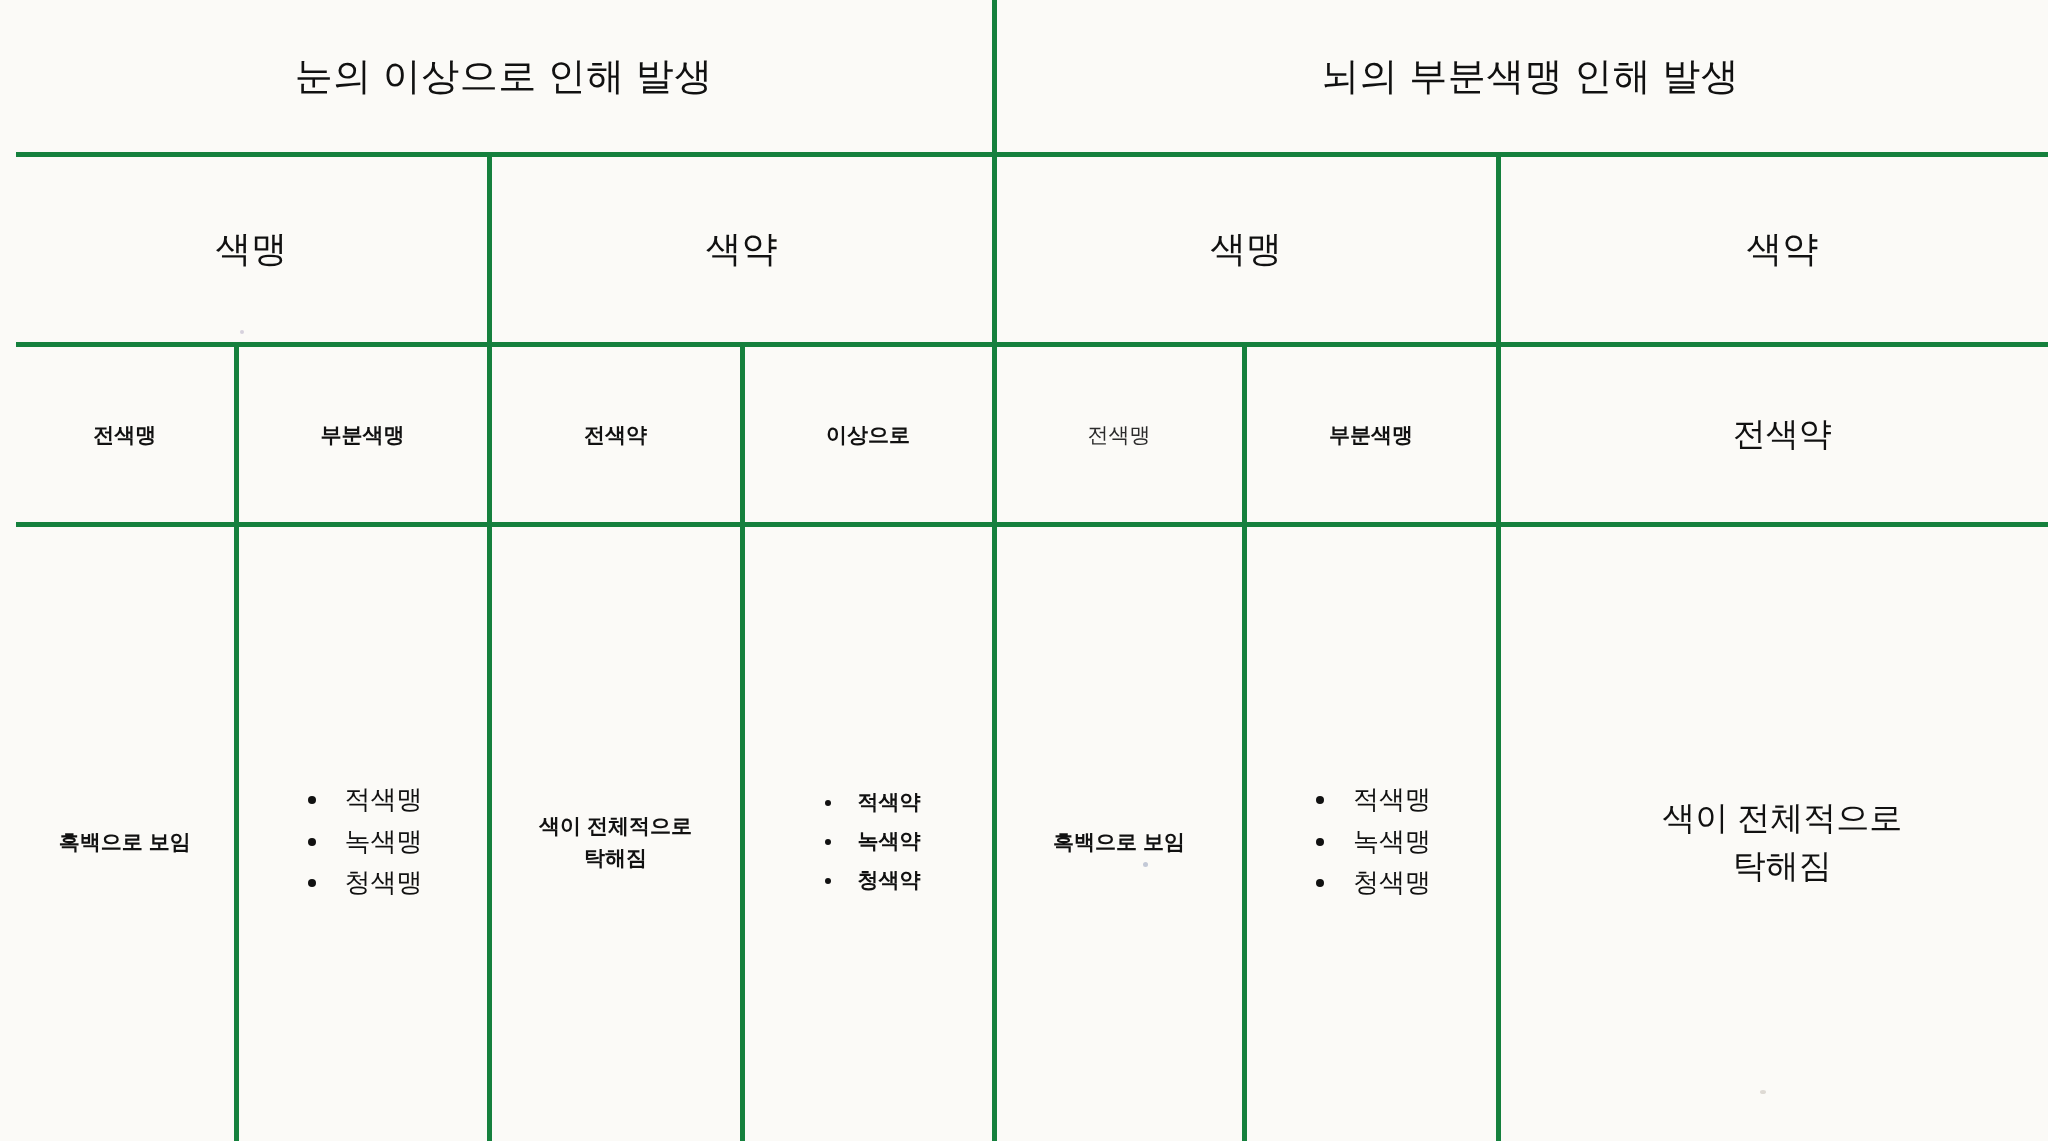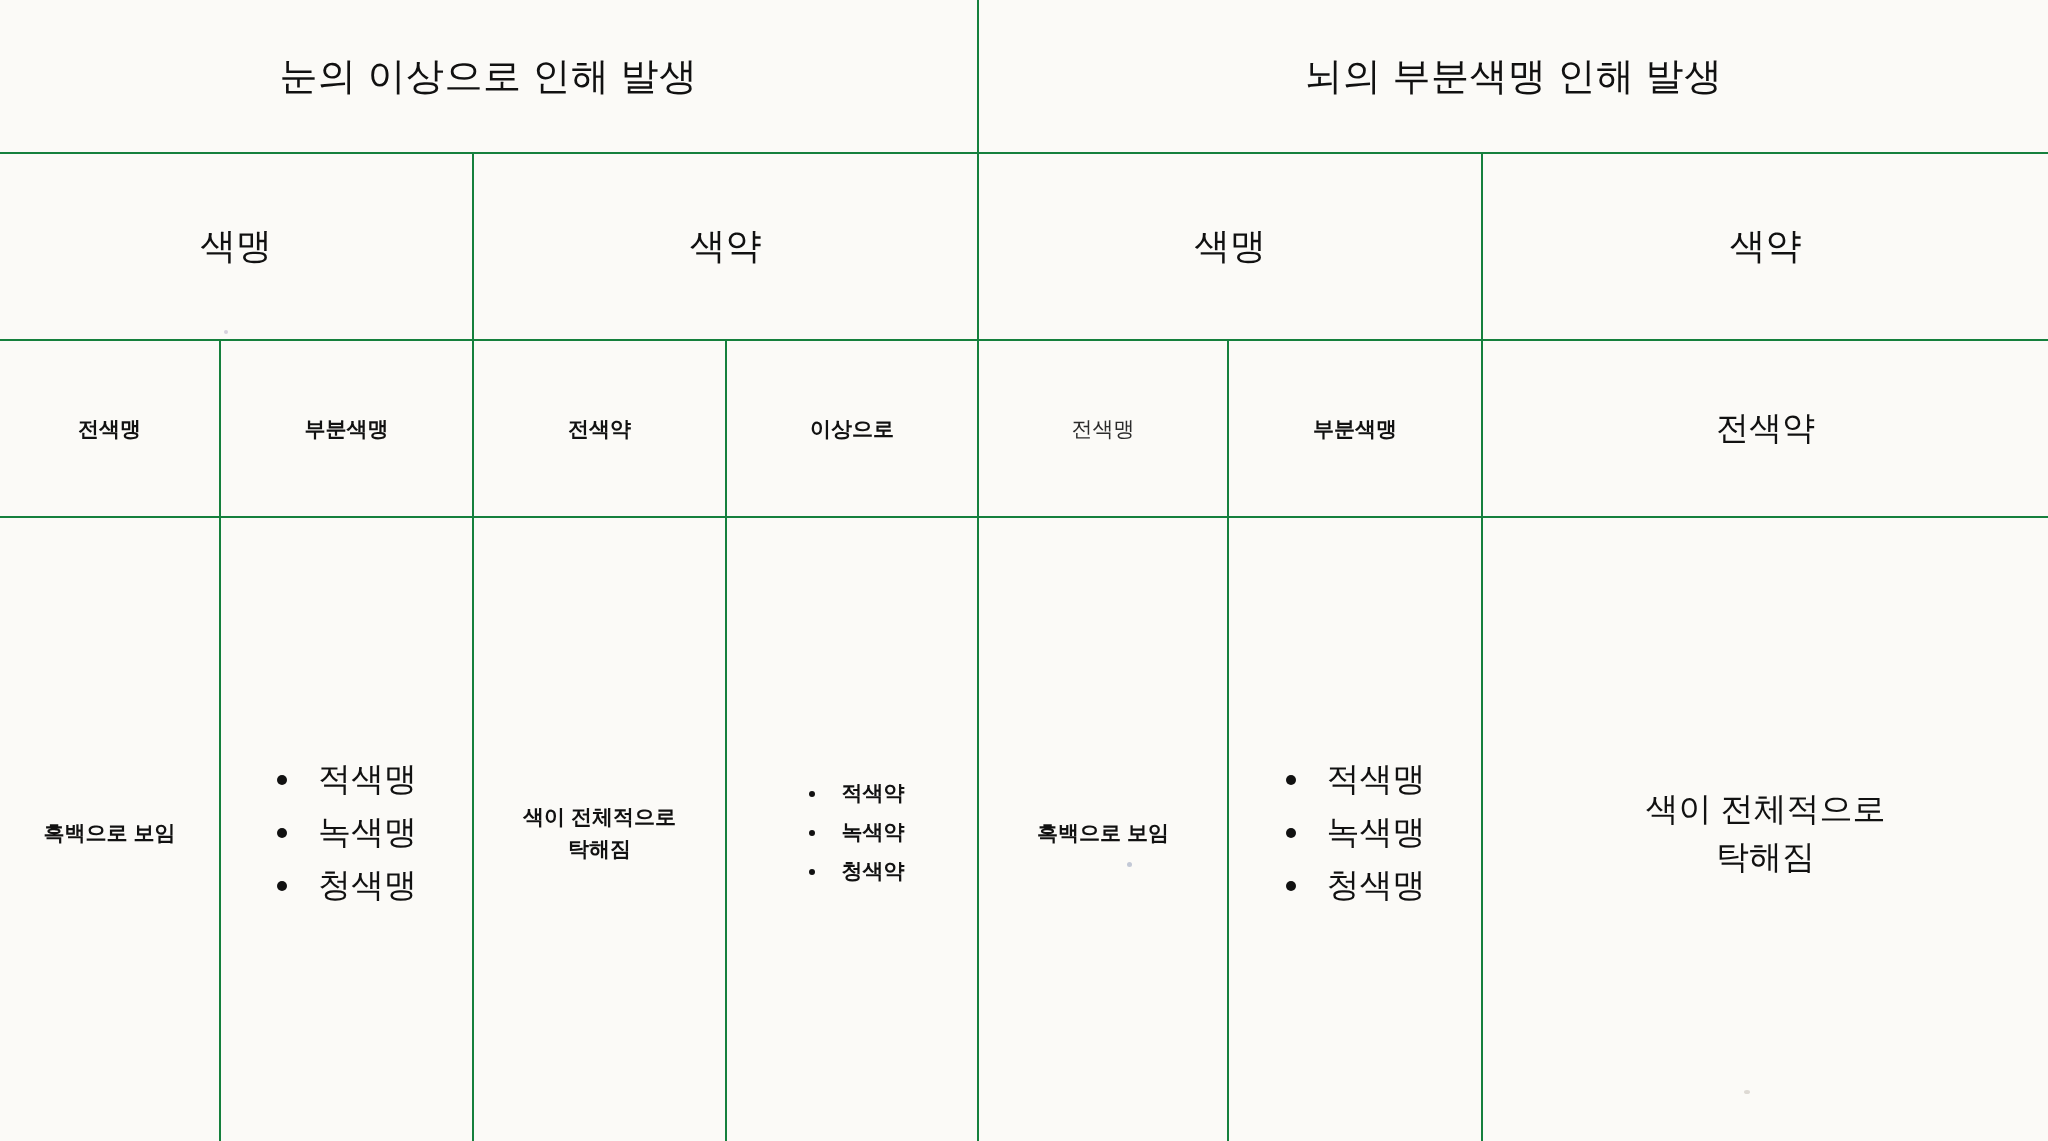--- a/index.html
+++ b/index.html
@@ -14,32 +14,33 @@
     font-family: "Liberation Sans", sans-serif;
     color: #111111;
     -webkit-font-smoothing: antialiased;
   }
 
   .sheet {
     position: relative;
     width: 1812px;
     height: 1141px;
     background: #fbfaf7;
+    margin-left: 16px;
   }
 
   table.matrix {
     border-collapse: collapse;
     table-layout: fixed;
     width: 2048px;
     height: 1141px;
     background: #fbfaf7;
   }
 
   table.matrix td {
-    border: 2px solid #15803d;
+    border: 5px solid #15803d;
     text-align: center;
     vertical-align: middle;
     background: #fbfaf7;
     padding: 0;
   }
 
   
   table.matrix tr td:first-child { border-left: none; }
   table.matrix tr td:last-child  { border-right: none; }
   table.matrix tr:first-child td { border-top: none; }
@@ -89,21 +90,21 @@
     margin: 0;
     padding: 0 0 0 28px;
     list-style: disc;
   }
   .bullets.small li {
     font-size: 21px;
     font-weight: 700;
     line-height: 1.85;
   }
   .bullets.large li {
-    font-size: 33px;
+    font-size: 26px;
     font-weight: 400;
     line-height: 1.6;
   }
   .bullets li { padding-left: 14px; }
 
   .cell-inner { padding: 0 10px; }
 
   
   .speck {
     position: absolute;

